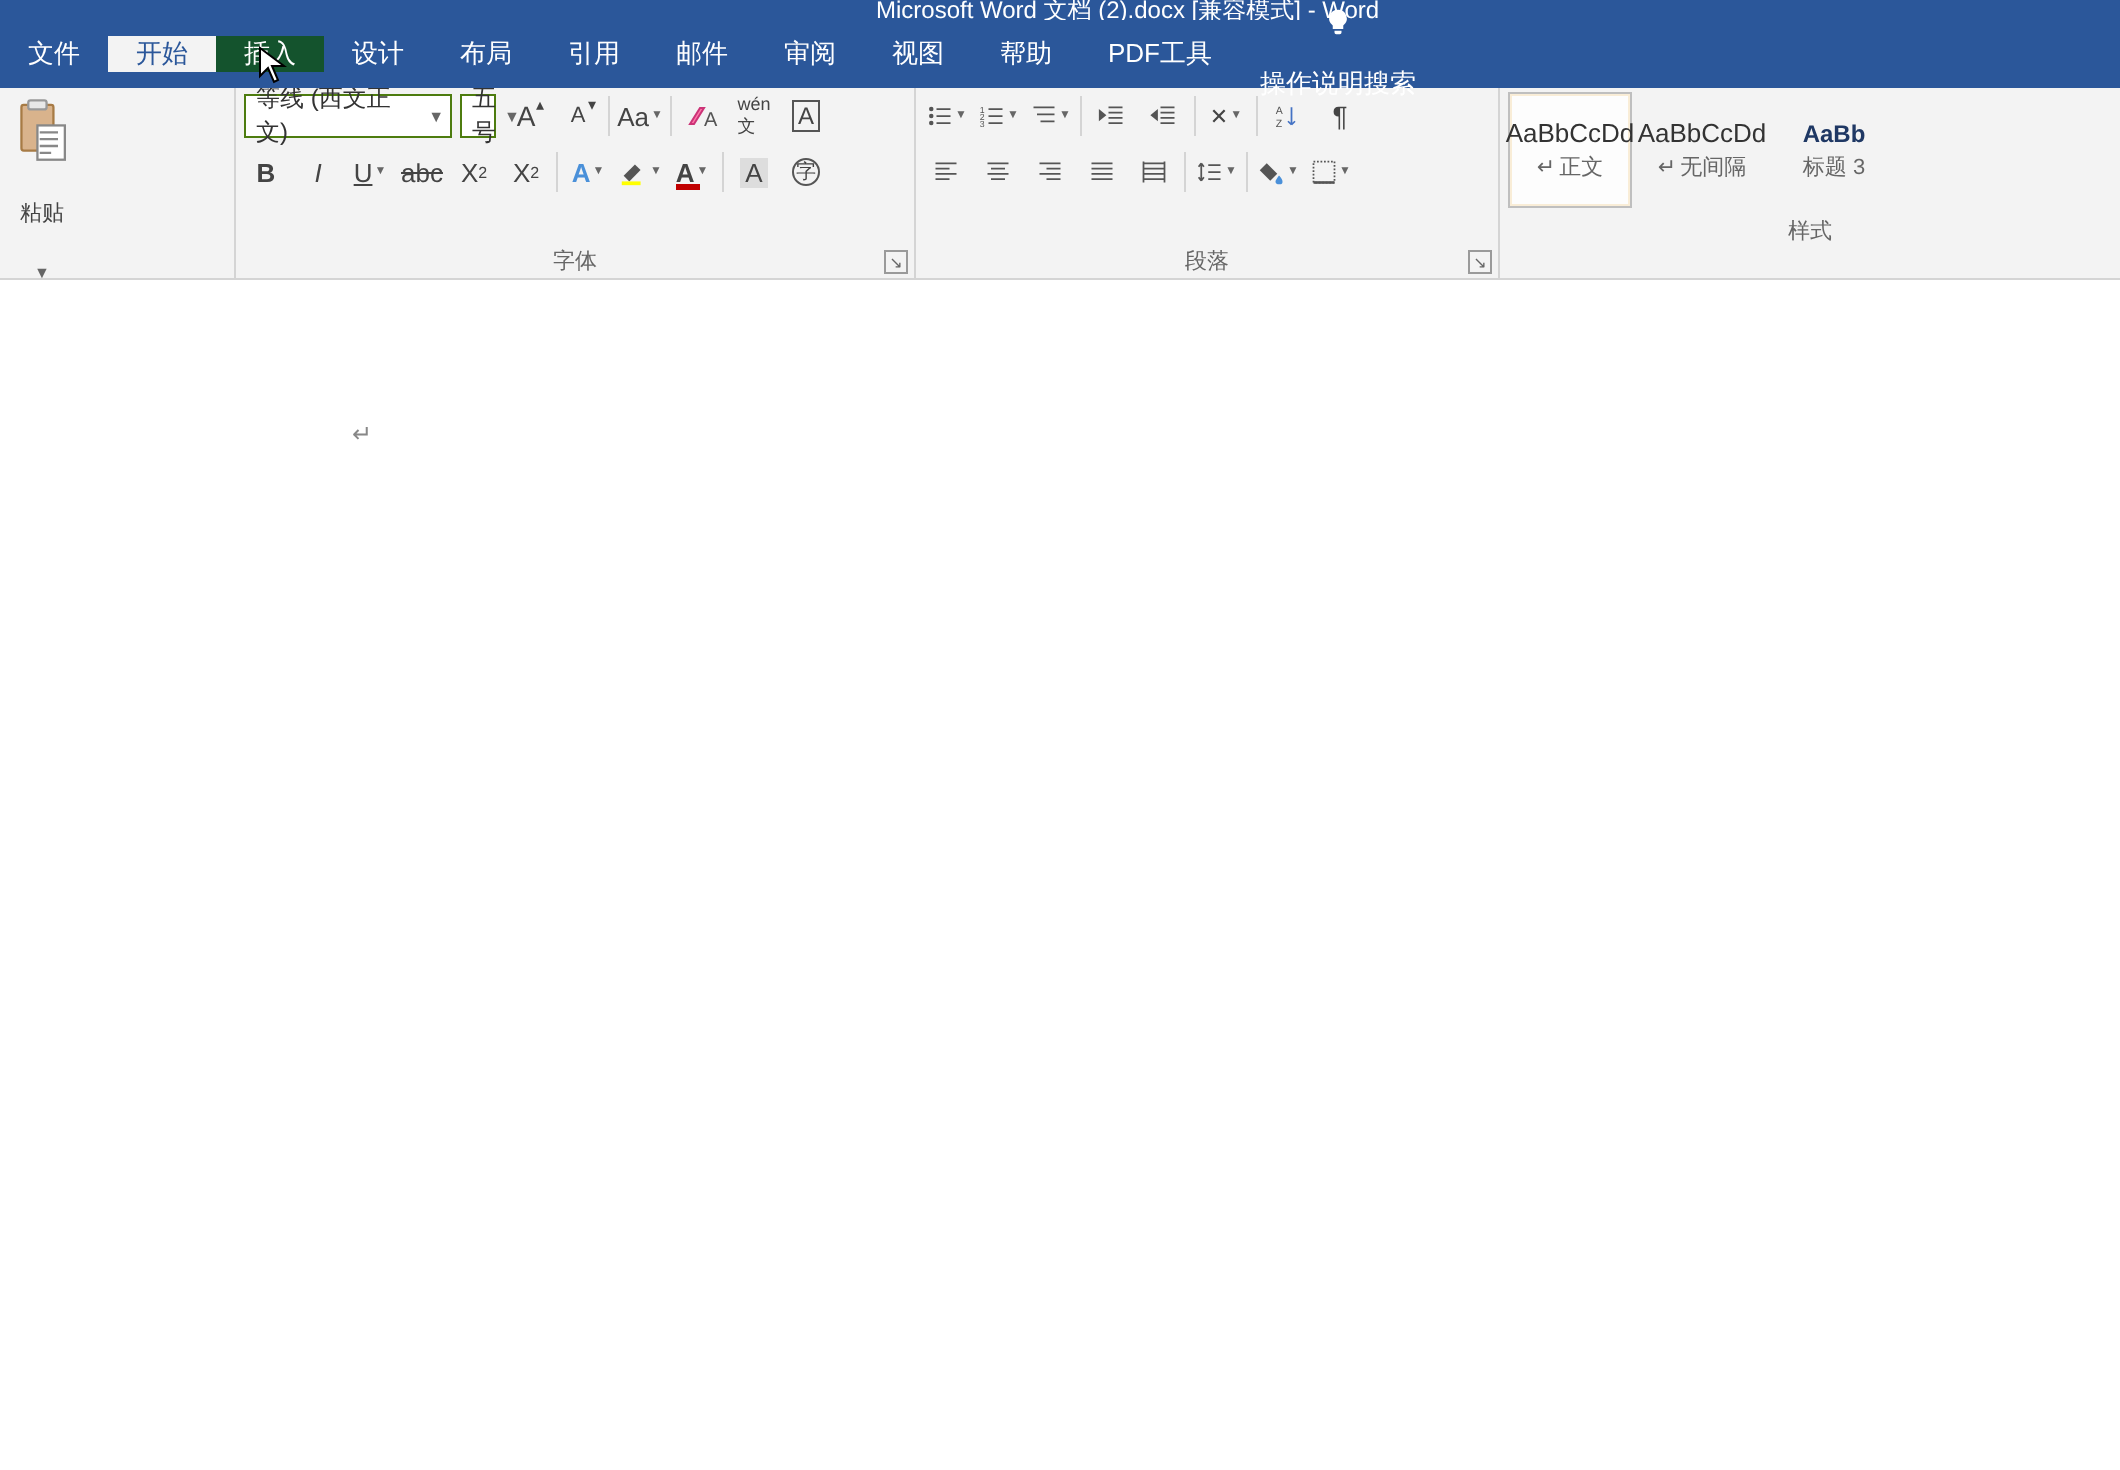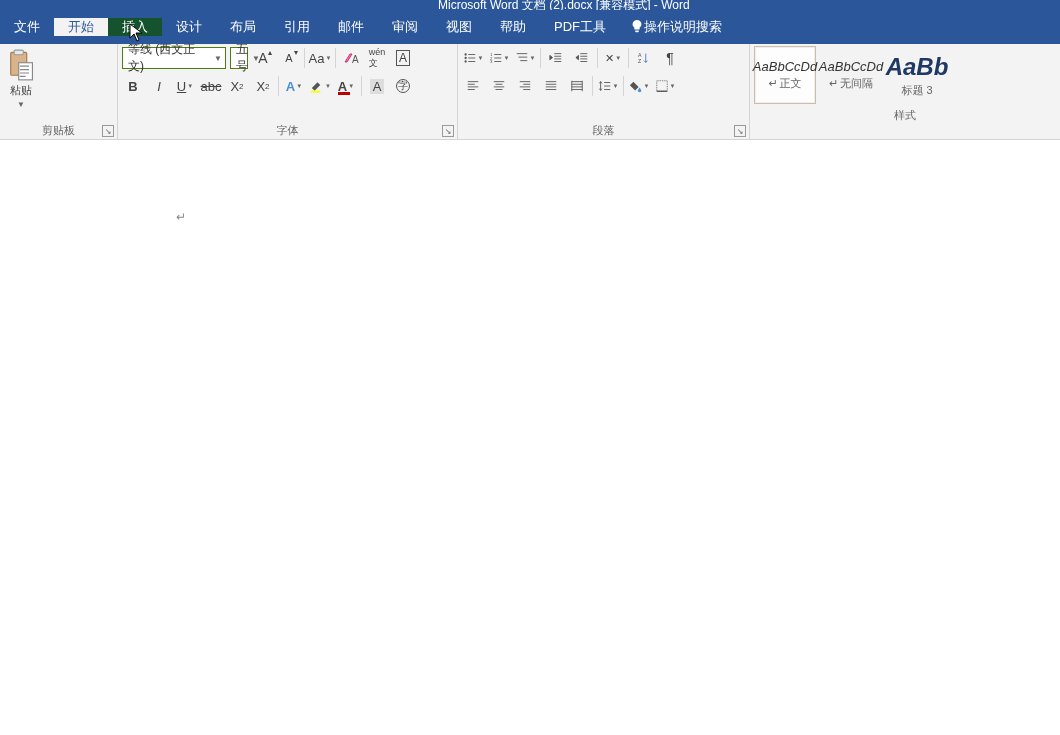--- a/index.html
+++ b/index.html
@@ -5,31 +5,31 @@
     * { margin: 0; padding: 0; box-sizing: border-box; font-family: "Microsoft YaHei", "Segoe UI", sans-serif; }
     body { width: 1060px; height: 735px; overflow: hidden; background: #fff; }
 
     .titlebar { height: 10px; background: #2b579a; display: flex; align-items: center; color: #fff; font-size: 12px; padding: 0 8px; gap: 6px; }
     .titlebar .doc-title { margin-left: 430px; flex: 1; white-space: nowrap; overflow: hidden; }
 
     .tabbar { height: 34px; background: #2b579a; display: flex; align-items: center; color: #fff; font-size: 13px; position: relative; }
     .tab { padding: 0 14px; display: flex; align-items: center; cursor: pointer; }
     .tab.active { background: #f3f3f3; color: #2b579a; }
     .tab.hover { background: #14532d; }
-    .search-area { display: flex; align-items: center; gap: 0; margin-left: 10px; }
+    .search-area { display: flex; align-items: center; gap: 12px; margin-left: 10px; flex-direction: column; }
     .bulb-icon svg { fill: #fff; }
 
     .ribbon { height: 96px; background: #f3f3f3; border-bottom: 1px solid #d4d4d4; display: flex; }
     .group { border-right: 1px solid #d4d4d4; display: flex; flex-direction: column; }
     .group-body { flex: 1; display: flex; align-items: flex-start; padding: 3px 4px; gap: 3px; }
     .group-label { height: 18px; font-size: 11px; color: #666; text-align: left; position: relative; display: flex; align-items: center; justify-content: center; }
     .group-label .launcher { position: absolute; right: 3px; bottom: 2px; width: 12px; height: 12px; border: 1px solid #9a9a9a; font-size: 8px; display: flex; align-items: center; justify-content: center; color: #666; cursor: pointer; }
 
     
-    .clip-paste { width: 34px; display: flex; flex-direction: column; align-items: center; gap: 2px; padding-top: 2px; }
+    .clip-paste { width: 34px; display: flex; flex-direction: column; align-items: center; gap: 18px; padding-top: 2px; }
     .clip-paste .paste-icon { width: 28px; height: 32px; }
     .clip-paste .lbl { font-size: 11px; color: #444; }
     .clip-side { display: flex; flex-direction: column; gap: 2px; padding-top: 3px; }
     .clip-side .mini { display: flex; align-items: center; gap: 3px; font-size: 11px; color: #444; padding: 1px 2px; cursor: pointer; }
     .clip-side .mini svg { flex-shrink: 0; }
 
     
     .font-rows { display: flex; flex-direction: column; gap: 6px; width: 330px; }
     .row { display: flex; align-items: center; gap: 4px; }
     .combo { border: 1px solid #4d7c0f; background: #fff; height: 22px; display: flex; align-items: center; padding: 0 3px 0 5px; font-size: 12px; color: #333; }
@@ -39,22 +39,22 @@
     .btn22 svg { display: block; }
     .sep { width: 1px; height: 20px; background: #d4d4d4; }
 
     
     .para-rows { display: flex; flex-direction: column; gap: 6px; width: 280px; }
 
     
     .styles-body { display: flex; gap: 4px; padding: 2px 4px; }
     .style-tile { width: 62px; height: 58px; border: 1px solid transparent; display: flex; flex-direction: column; align-items: center; justify-content: center; gap: 2px; cursor: pointer; }
     .style-tile.selected { border-color: #bfbfbf; background: #fdfdfd; box-shadow: inset 0 0 0 1px #f0c36f44; }
-    .style-tile .preview { font-size: 13px; color: #333; font-style: italic; }
-    .style-tile .preview.big { font-size: 24px; font-weight: 600; color: #1f3864; }
+    .style-tile .preview { font-size: 13px; color: #333; }
+    .style-tile .preview.big { font-size: 12px; font-weight: 600; color: #1f3864; }
     .style-tile .name { font-size: 11px; color: #666; display: flex; align-items: center; gap: 2px; }
 
     .doc-area { width: 1060px; height: 595px; overflow: auto; background: #fff; position: relative; }
     .page { position: absolute; left: 80px; top: 10px; width: 900px; height: 1100px; background: #fff; }
     .cursor-mark { position: absolute; left: 96px; top: 60px; font-size: 12px; color: #888; }
 
     .mouse-cursor { position: absolute; left: 129px; top: 23px; pointer-events: none; z-index: 999; }
 
     .dropdown-arrow { font-size:8px; color:#666; }
   </style>

